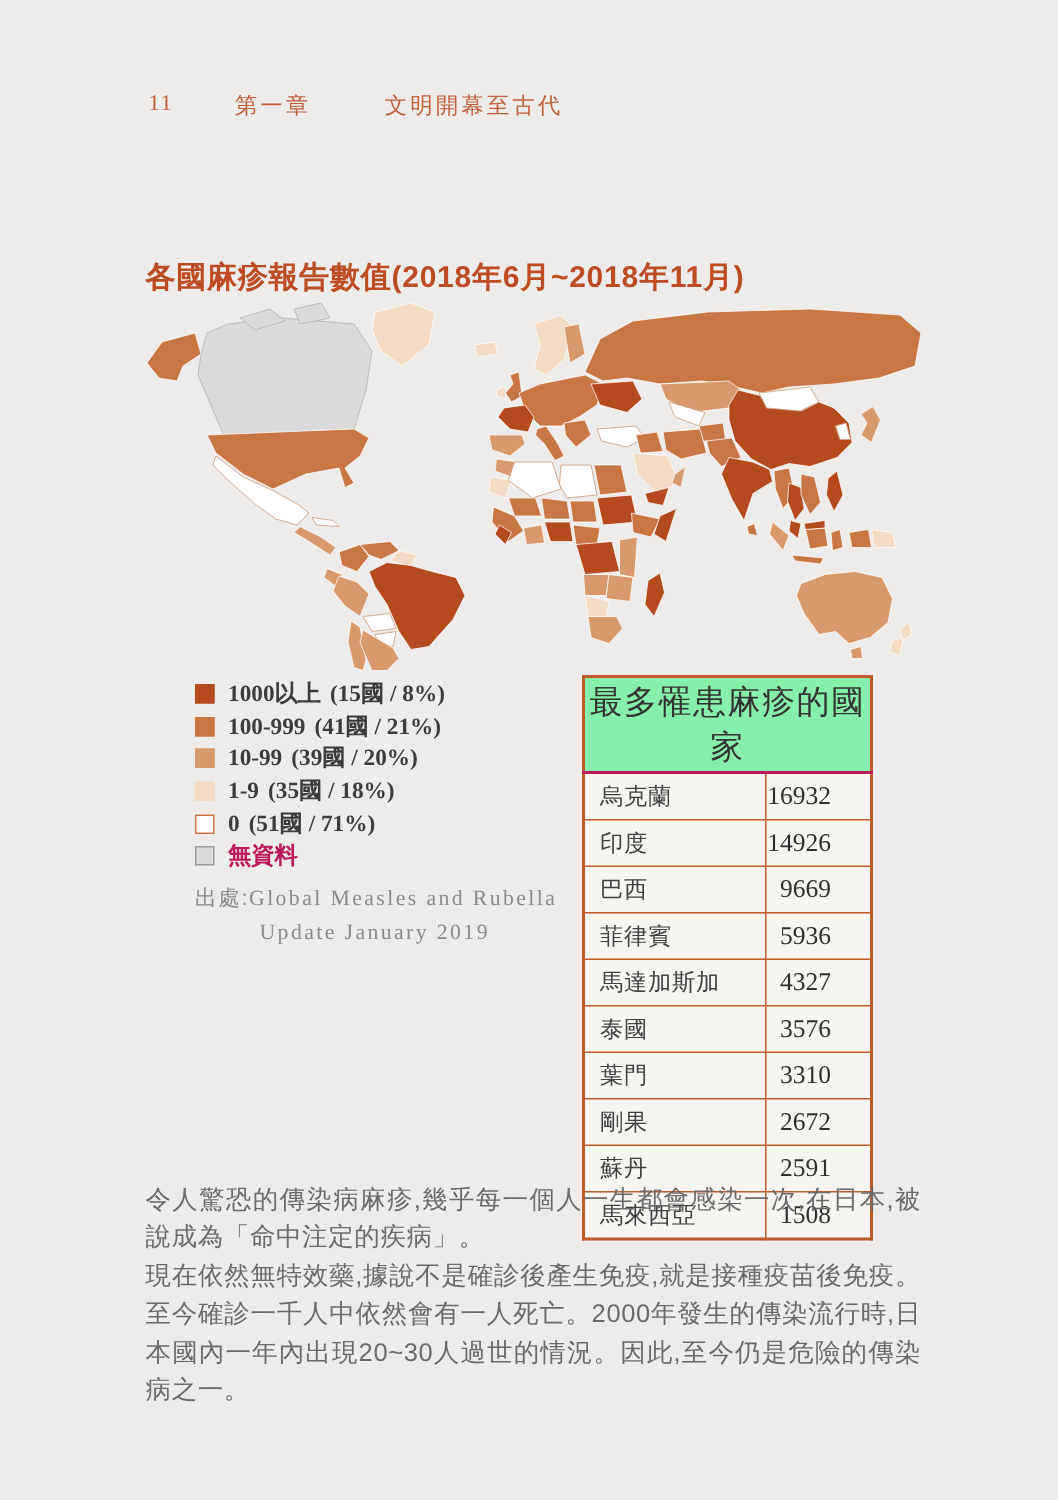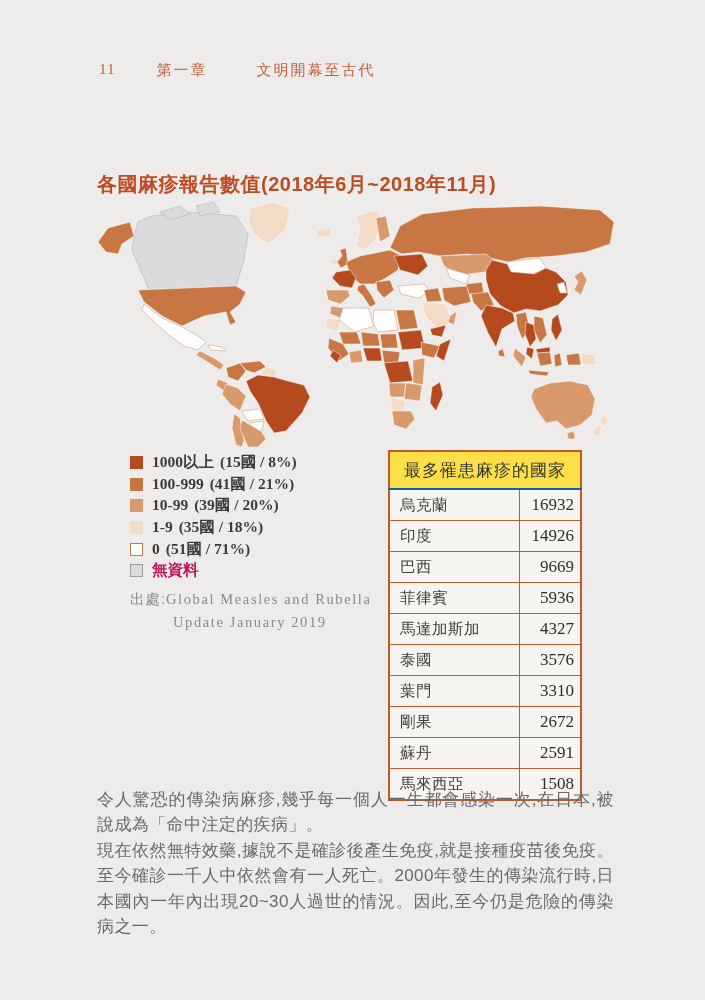--- a/index.html
+++ b/index.html
@@ -24,25 +24,25 @@
   .legend-label .stat{margin-left:6px;}
 
   .source{position:absolute;left:130px;top:588px;font-size:14.5px;line-height:23px;color:#8a8a8a;}
   .source .cjk{letter-spacing:1px;text-align:center;}
   .source .eng{font-family:"Liberation Serif",serif;letter-spacing:1.6px;}
   .source .line2{padding-left:43px;}
 
   .top-table{position:absolute;left:388px;top:450px;width:194px;border-collapse:collapse;}
   .top-table th,.top-table td{border:1px solid #c05a2a;}
   .top-table{border:2px solid #c05a2a;}
-  .top-table th{height:34px;background:#fde047;font-size:17px;font-weight:normal;color:#333;
-    letter-spacing:1px;border-bottom:2px solid #0369a1;}
+  .top-table th{height:34px;background:#86efac;font-size:22px;font-weight:normal;color:#333;
+    letter-spacing:1px;border-bottom:2px solid #be185d;}
   .top-table td{height:28px;background:#f6f5f1;}
   .top-table td.country{width:118px;padding-left:10px;font-size:15.5px;color:#3f3f3f;letter-spacing:0.5px;margin-top:48px;}
-  .top-table td.value{text-align:right;padding-right:6px;font-family:"Liberation Serif",serif;font-size:17px;color:#2e2e2e;}
+  .top-table td.value{text-align:right;padding-right:26px;font-family:"Liberation Serif",serif;font-size:17px;color:#2e2e2e;}
 
   .body-text{position:absolute;left:97px;top:787px;width:517px;font-size:17px;line-height:25.4px;
     color:#6a6a6a;text-align:justify;letter-spacing:0.4px;}
   .body-text p{margin:0;}
 </style>
 </head>
 <body>
 
 <div class="page">
 

